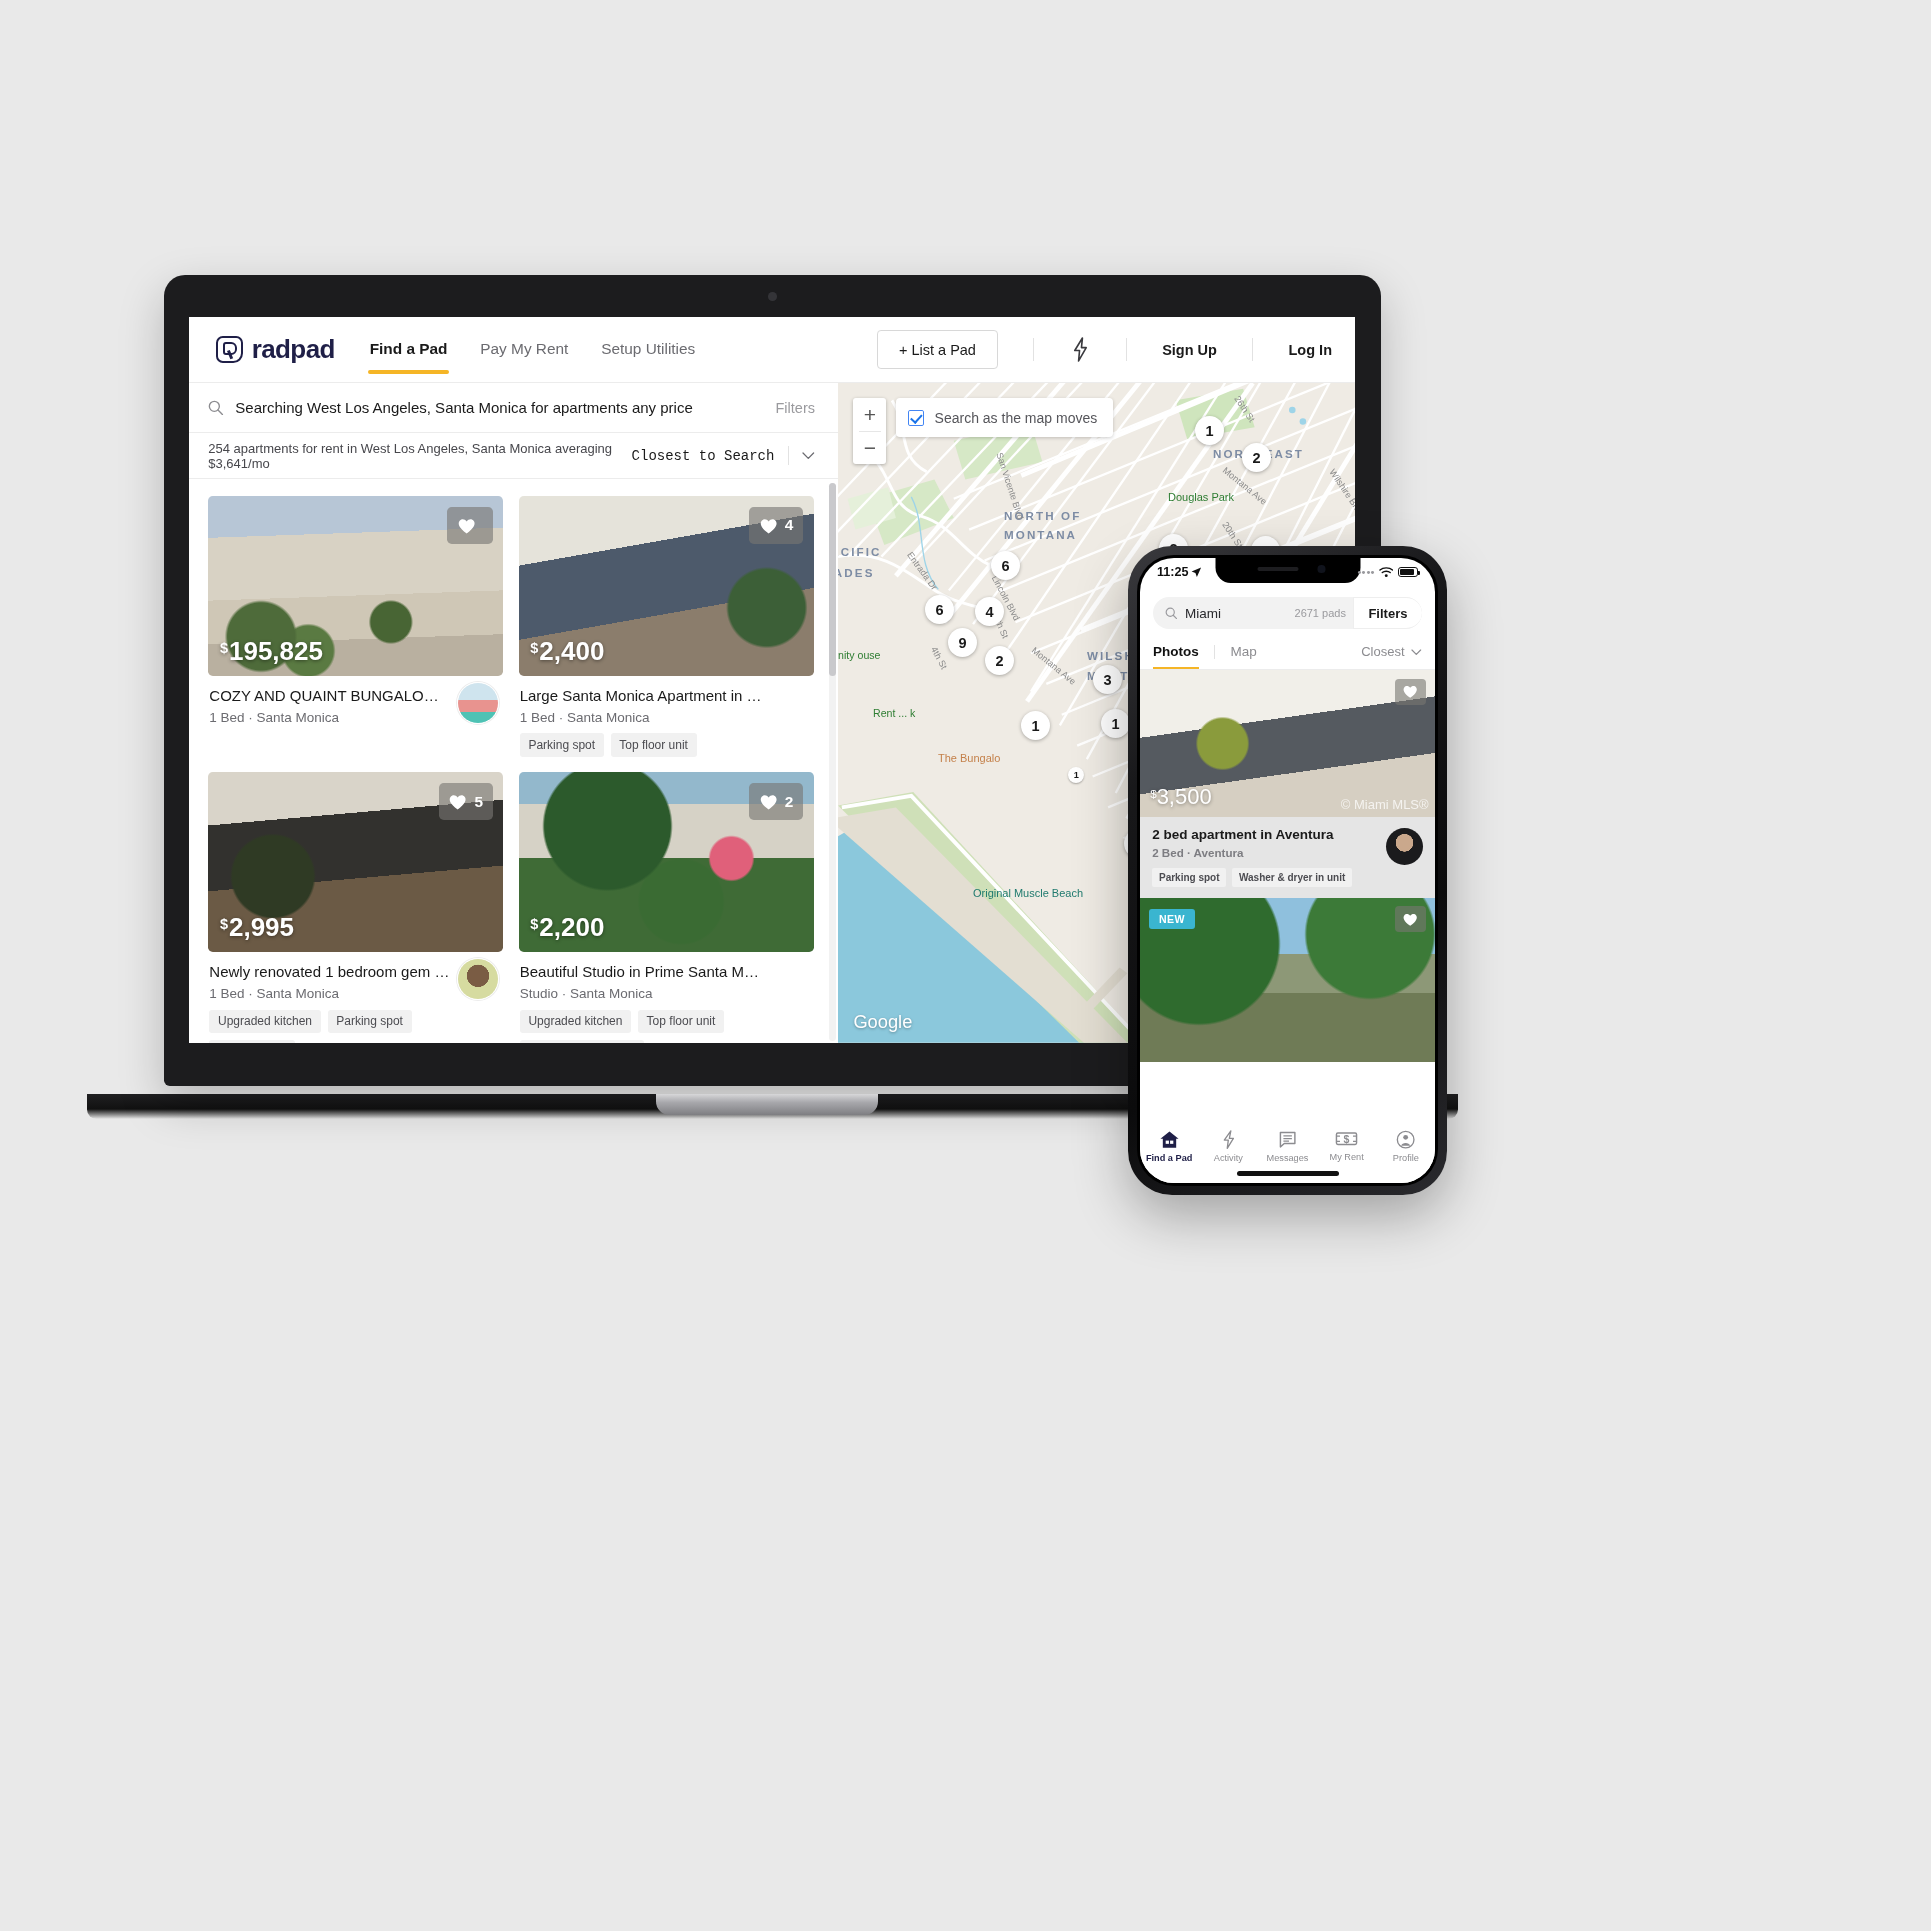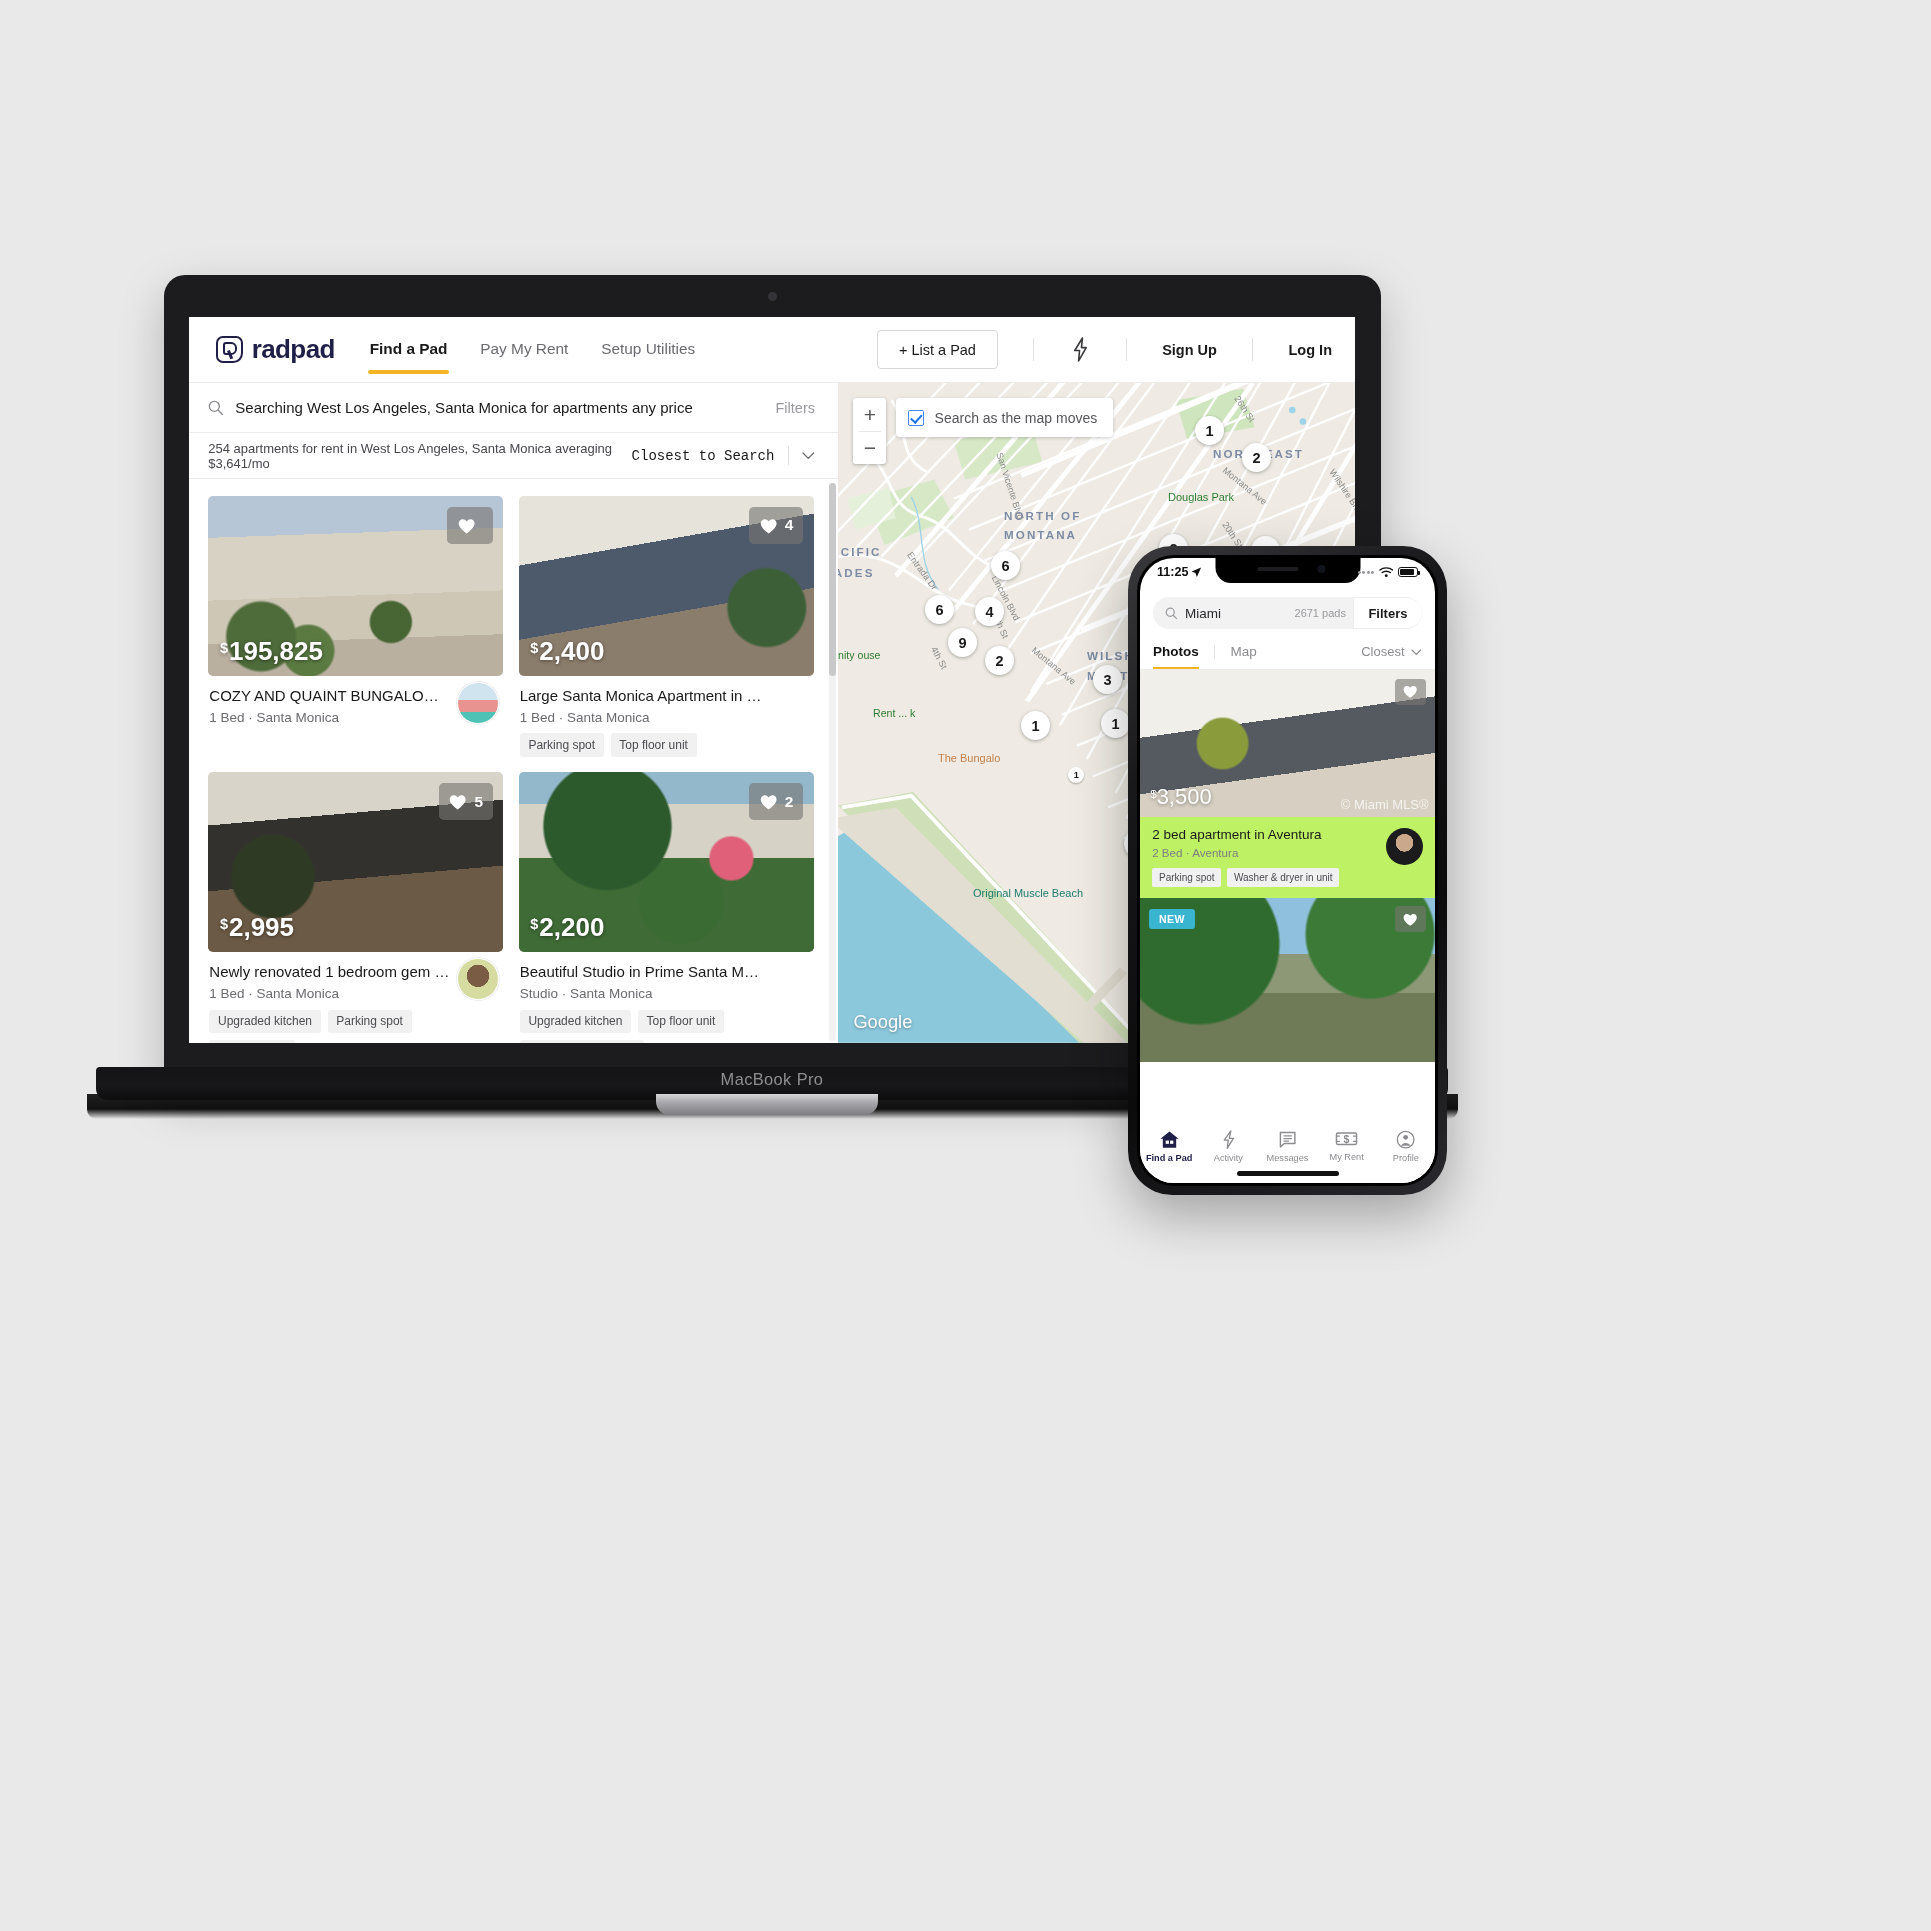--- a/index.html
+++ b/index.html
@@ -338,21 +338,21 @@
     color: #fff; font-size: 22px; font-weight: 500;
     text-shadow: 0 1px 3.9px rgba(0,0,0,.4); display: flex; align-items: flex-start;
   }
   .ph-price .cur { font-size: 11.6px; margin-top: 2.9px; }
   .ph-mls { position: absolute; right: 6.8px; bottom: 4.8px; font-size: 13px; color: rgba(255,255,255,.75); }
   .ph-new {
     position: absolute; left: 9.7px; top: 11.6px;
     background: #3ab5d0; color: #fff; font-size: 10.6px; font-weight: 700;
     padding: 3.9px 9.7px; border-radius: 2.9px; letter-spacing: 0.4px;
   }
-  .ph-card-body { padding: 9.7px 12.6px 10.6px; position: relative; background: #bef264; }
+  .ph-card-body { padding: 9.7px 12.6px 10.6px; position: relative; background: #e5e5e5; font-weight: bold; }
   .ph-card-title { font-size: 13.5px; color: #1a1a1a; padding-right: 48px; }
   .ph-card-sub { font-size: 11.6px; color: #7d7d82; margin-top: 4.8px; }
   .ph-card-tags { display: flex; gap: 5.8px; margin-top: 8.7px; }
   .ph-tagchip { background: #f1f1f1; color: #4c4c51; font-size: 10px; padding: 3.9px 6.8px; border-radius: 1.9px; white-space: nowrap; }
   .ph-avatar {
     position: absolute; right: 12.6px; top: 10.6px; width: 37px; height: 37px;
     border-radius: 50%; overflow: hidden;
   }
   .ph-tabbar {
     position: absolute; left: 0; right: 0; bottom: 0; height: 60px;
@@ -712,23 +712,20 @@
             <div class="pin" style="left:355px; top:479px;">4</div>
 
             <div class="google-wm">Google</div>
           </div>
 
         </div>
       </div>
 
     </div>
   </div>
-  <div class="laptop-base">
-    <div class="laptop-base-label">MacBook Pro</div>
-  </div>
   <div class="laptop-foot"></div>
 </div>
 
 <div id="phone">
   <div class="phone-frame">
     <div class="phone-inner">
       <div class="phone-screen">
 
         <div class="notch">
           <div class="notch-speaker"></div>

